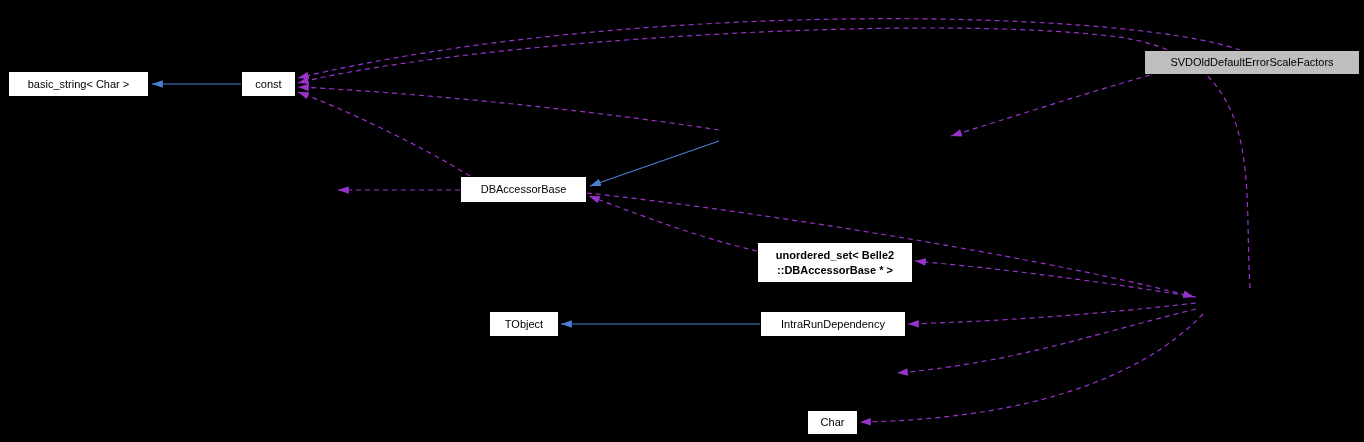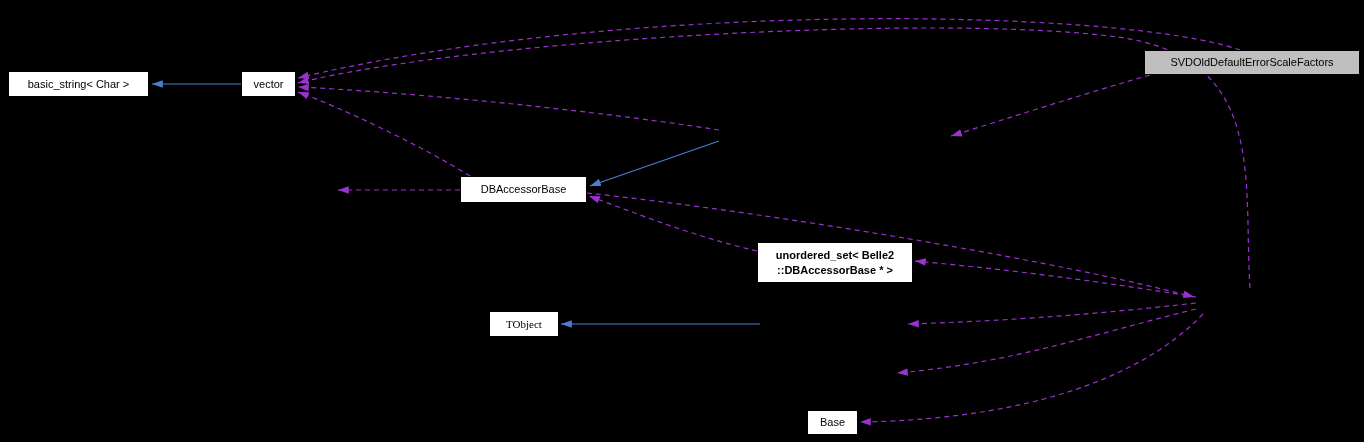--- a/index.html
+++ b/index.html
@@ -74,31 +74,32 @@
     <path class="edge dashed" d="M 757,251 C 700,238 645,217 589,196" marker-end="url(#mUsage)" stroke="#9a32cd"></path>
     <path class="edge dashed" d="M 587,193 C 790,215 1060,262 1194,297" marker-end="url(#mUsage)" stroke="#9a32cd"></path>
     <path class="edge dashed" d="M 1196,297 C 1090,280 1012,270 915,261" marker-end="url(#mUsage)" stroke="#9a32cd"></path>
     <path class="edge dashed" d="M 1196,303 C 1090,315 1002,321 908,324" marker-end="url(#mUsage)" stroke="#9a32cd"></path>
     <path class="edge dashed" d="M 1196,309 C 1090,335 1012,363 897,373" marker-end="url(#mUsage)" stroke="#9a32cd"></path>
     <path class="edge dashed" d="M 1203,314 C 1128,392 992,420 860,422" marker-end="url(#mUsage)" stroke="#9a32cd"></path>
   </svg>
 
   <div class="node" style="left:8px;   top:71px;  width:141px; height:26px;">basic_string&lt; Char &gt;</div>
 
-  <div class="node" style="left:241px; top:71px;  width:55px;  height:26px;">vector</div>
+  <div class="node" style="left:241px; top:71px;  width:55px;  height:26px;">const</div>
 
   <div class="node highlight" style="left:1144px; top:50px; width:216px; height:25px;">SVDOldDefaultErrorScaleFactors</div>
 
 
 
   <div class="node" style="left:460px; top:176px; width:127px; height:27px;">DBAccessorBase</div>
 
   <div class="node" style="left:757px; top:242px; width:156px; height:41px;font-weight:bold;">unordered_set&lt; Belle2
 ::DBAccessorBase * &gt;</div>
 
-  <div class="node" style="left:489px; top:311px; width:70px;  height:26px;font-family:Liberation Serif, serif;">TObject</div>
+  <div class="node" style="left:489px; top:311px; width:70px;  height:26px;">TObject</div>
+
+  <div class="node" style="left:760px; top:311px; width:146px; height:26px;">IntraRunDependency</div>
 
 
-
-  <div class="node" style="left:807px; top:410px; width:51px;  height:25px;">Base</div>
+  <div class="node" style="left:807px; top:410px; width:51px;  height:25px;">Char</div>
 
 
 </div>
 
 </body></html>

